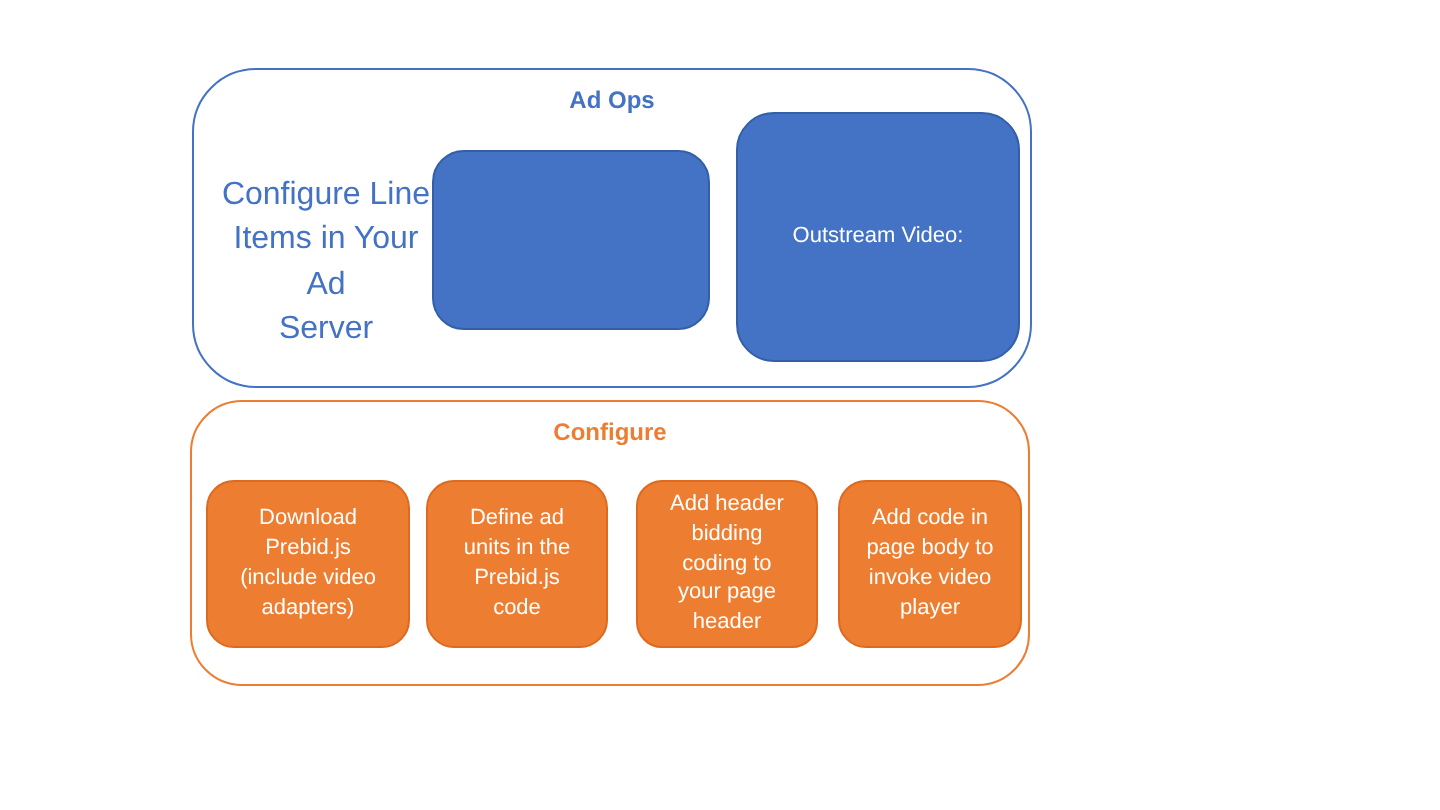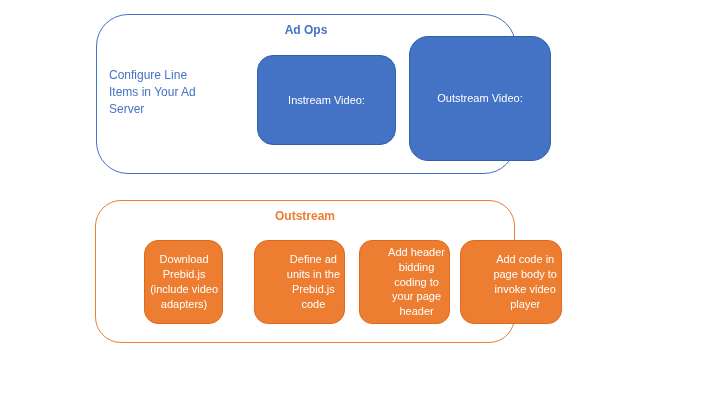--- a/index.html
+++ b/index.html
@@ -1,69 +1,68 @@
 <!DOCTYPE html>
 <html><head>
 <meta charset="utf-8">
 <style>
   html,body{margin:0;padding:0;background:#fff;}
   .canvas{
     position:relative;width:720px;height:405px;background:#ffffff;
     font-family:"Liberation Sans",sans-serif;overflow:hidden;
   }
   .group{position:absolute;box-sizing:border-box;background:#fff;}
-  .group-adops{left:96px;top:14px;width:420px;height:160px;
+  .group-adops{left:96px;top:34px;width:420px;height:160px;
     border:1.5px solid #4472C4;border-radius:32px;text-decoration:underline;}
   .group-devs{left:95px;top:200px;width:420px;height:143px;
     border:1.5px solid #ED7D31;border-radius:26px;}
   .group-title{position:absolute;left:0;right:0;top:8px;text-align:center;
     font-weight:bold;font-size:12px;}
   .blue-text{color:#4472C4;}
   .orange-text{color:#ED7D31;}
   .side-note{position:absolute;left:12px;top:52px;width:108px;
-    color:#4472C4;font-size:12px;line-height:1.4;text-align:left;
+    color:#4472C4;font-size:16px;line-height:1.4;text-align:center;
     white-space:pre-line;}
   .node{position:absolute;box-sizing:border-box;display:flex;
-    flex-direction:column;align-items:flex-end;justify-content:center;
+    flex-direction:column;align-items:center;justify-content:center;
     text-align:center;color:#ffffff;font-size:11px;line-height:1.35;
-    white-space:pre-line;padding:4px;margin-left:41px;}
+    white-space:pre-line;padding:4px;}
   .blue-node{background:#4472C4;border:1px solid #3260a8;border-radius:16px;gap:14px;}
   .node-instream{left:119px;top:40px;width:139px;height:90px;}
   .node-outstream{left:271px;top:21px;width:142px;height:125px;border-radius:19px;}
   .orange-node{background:#ED7D31;border:1px solid #dd6a1f;border-radius:14px;
     top:39px;height:84px;}
-  .node-dev0{left:7px;width:79px;}
+  .node-dev0{left:7px;width:102px;}
   .node-dev1{left:117px;width:91px;}
   .node-dev2{left:222px;width:91px;border-radius:13px;}
-  .node-dev3{left:323px;width:102px;}
+  .node-dev3{left:323px;width:92px;}
   .node-title,.node-body{width:100%;}
 </style>
 </head>
 <body>
 
 <div class="canvas">
 
   <section class="group group-adops">
     <div class="group-title blue-text">Ad Ops</div>
 
     <div class="side-note">Configure Line
 Items in Your Ad
 Server</div>
 
     <div class="node blue-node node-instream">
-      <div class="node-title">Instream Video:</div>
     </div>
 
     <div class="node blue-node node-outstream">
       <div class="node-title">Outstream Video:</div>
     </div>
   </section>
 
   <section class="group group-devs">
-    <div class="group-title orange-text">Outstream</div>
+    <div class="group-title orange-text">Configure</div>
 
     <div class="node orange-node node-dev0">Download
 Prebid.js
 (include video
 adapters)</div>
     <div class="node orange-node node-dev1">Define ad
 units in the
 Prebid.js
 code</div>
     <div class="node orange-node node-dev2">Add header

